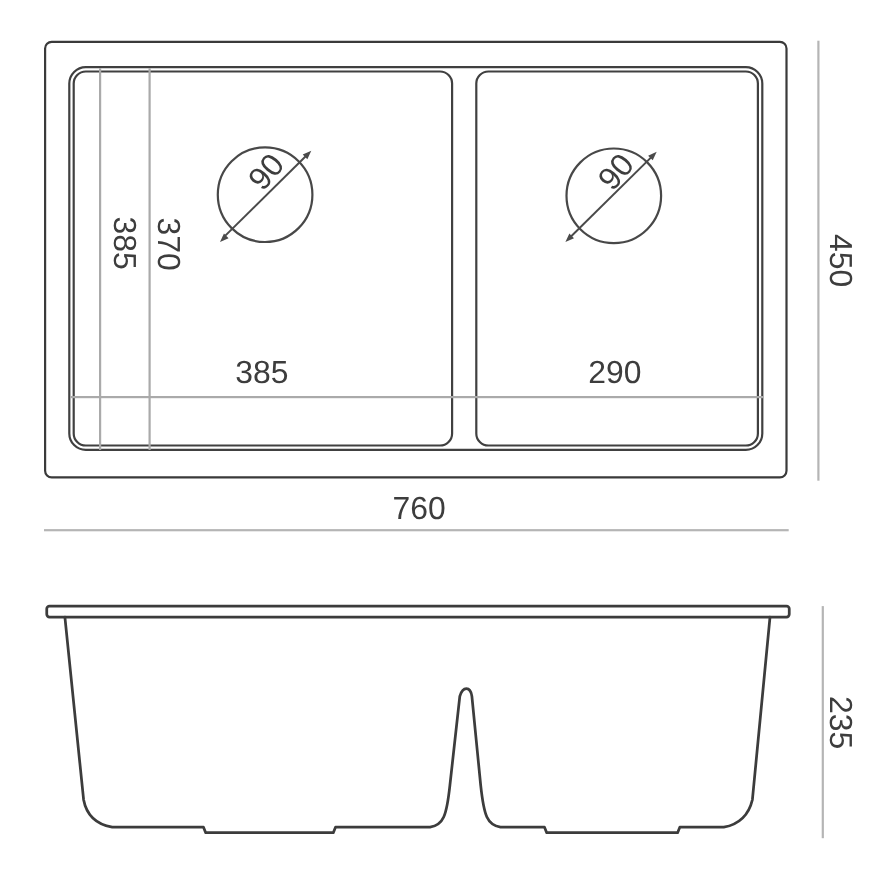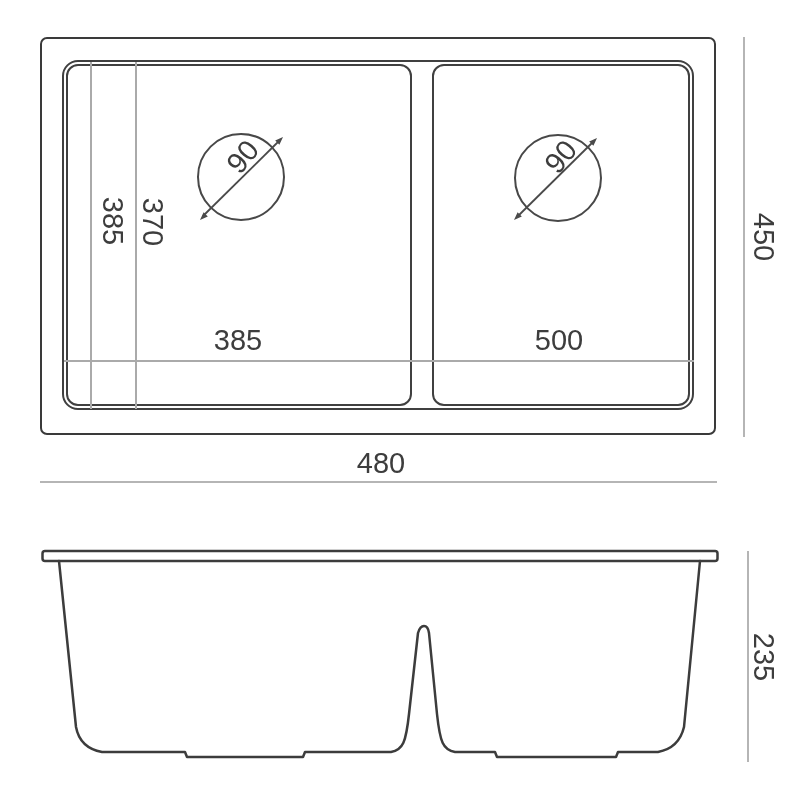--- a/index.html
+++ b/index.html
@@ -97,18 +97,18 @@
         L 700 561
       "></path>
     </g>
   </svg>
 
   <div class="dim rot90" style="left:112px;top:221px;">385</div>
   <div class="dim rot90" style="left:152px;top:222px;">370</div>
   <div class="dim rotDiag" style="left:243px;top:157px;">90</div>
   <div class="dim rotDiag" style="left:561px;top:157px;">90</div>
   <div class="dim" style="left:238px;top:340px;">385</div>
-  <div class="dim" style="left:559px;top:340px;">500</div>
-  <div class="dim" style="left:381px;top:463px;">480</div>
+  <div class="dim" style="left:559px;top:340px;">290</div>
+  <div class="dim" style="left:381px;top:463px;">760</div>
   <div class="dim rot90" style="left:763px;top:237px;">450</div>
   <div class="dim rot90" style="left:763px;top:657px;">235</div>
 
 </div>
 
 </body></html>

